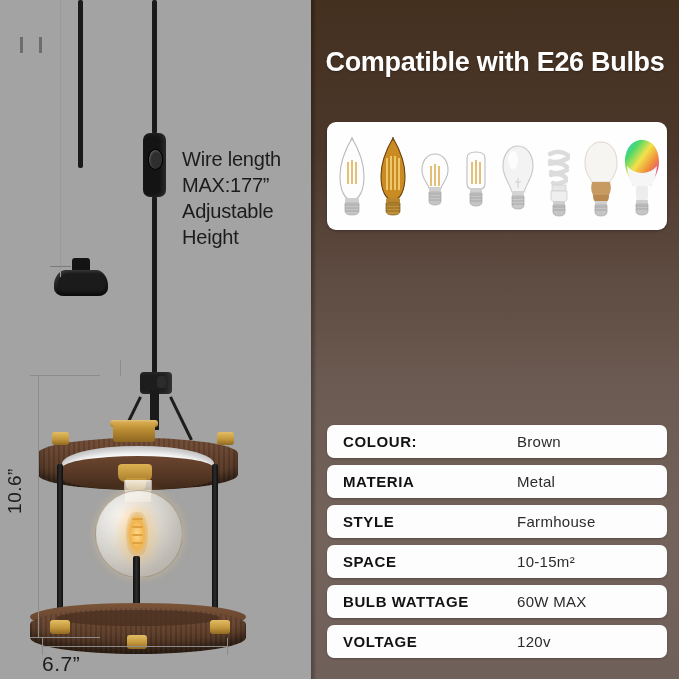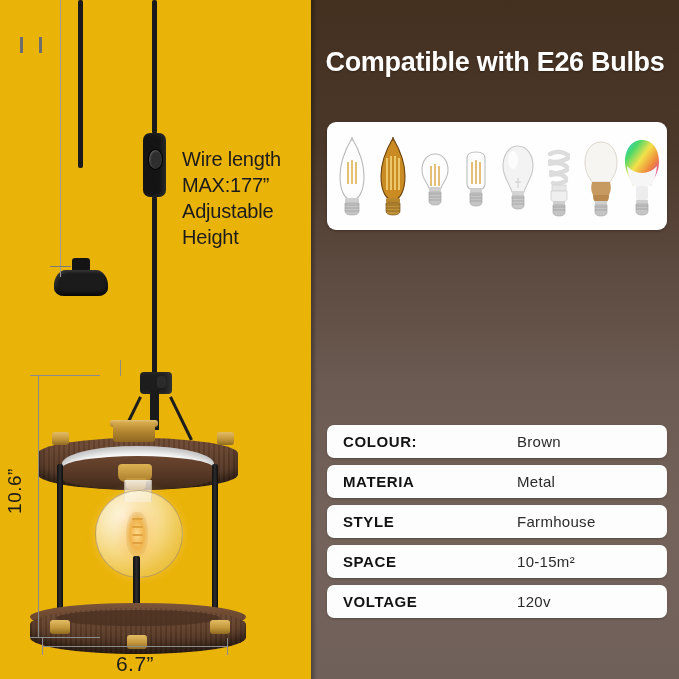--- a/index.html
+++ b/index.html
@@ -18,21 +18,21 @@
     height: 679px;
     overflow: hidden;
     background: #ffffff;
   }
 
   
   #left-panel {
     position: absolute;
     left: 0; top: 0;
     width: 369px; height: 679px;
-    background: #eab308;
+    background: #a3a3a3;
     overflow: hidden;
   }
 
   
   .cord {
     position: absolute;
     background: #1a1a1a;
     border-radius: 2px;
   }
   #cord-left  { left: 78px;  top: 0;   width: 5px;  height: 168px; }
@@ -280,21 +280,21 @@
     letter-spacing: .5px;
   }
 
   #dim-h-line { left: 42px; top: 646px; width: 186px; height: 1px; }
   #dim-h-cap-l { left: 42px; top: 638px; width: 1px; height: 17px; }
   #dim-h-cap-r { left: 227px; top: 638px; width: 1px; height: 17px; }
   #dim-h-label {
     position: absolute;
     left: 42px; top: 652px;
     width: 186px;
-    text-align: center;
+    text-align: left;
     color: #1c1c1c;
     font-size: 21px;
     letter-spacing: .5px;
   }
   #dim-top-tick { left: 120px; top: 360px; width: 1px; height: 16px; }
 
   
   #right-panel {
     position: absolute;
     left: 311px; top: 0;
@@ -611,19 +611,23 @@
       </div>
       <div class="info-row">
         <span class="info-key">STYLE</span>
         <span class="info-val">Farmhouse</span>
       </div>
       <div class="info-row">
         <span class="info-key">SPACE</span>
         <span class="info-val">10-15m²</span>
       </div>
       <div class="info-row">
+        <span class="info-key">BULB WATTAGE</span>
+        <span class="info-val">60W   MAX</span>
+      </div>
+      <div class="info-row">
         <span class="info-key">VOLTAGE</span>
         <span class="info-val">120v</span>
       </div>
     </div>
 
   </div>
 </div>
 
 </body></html>

